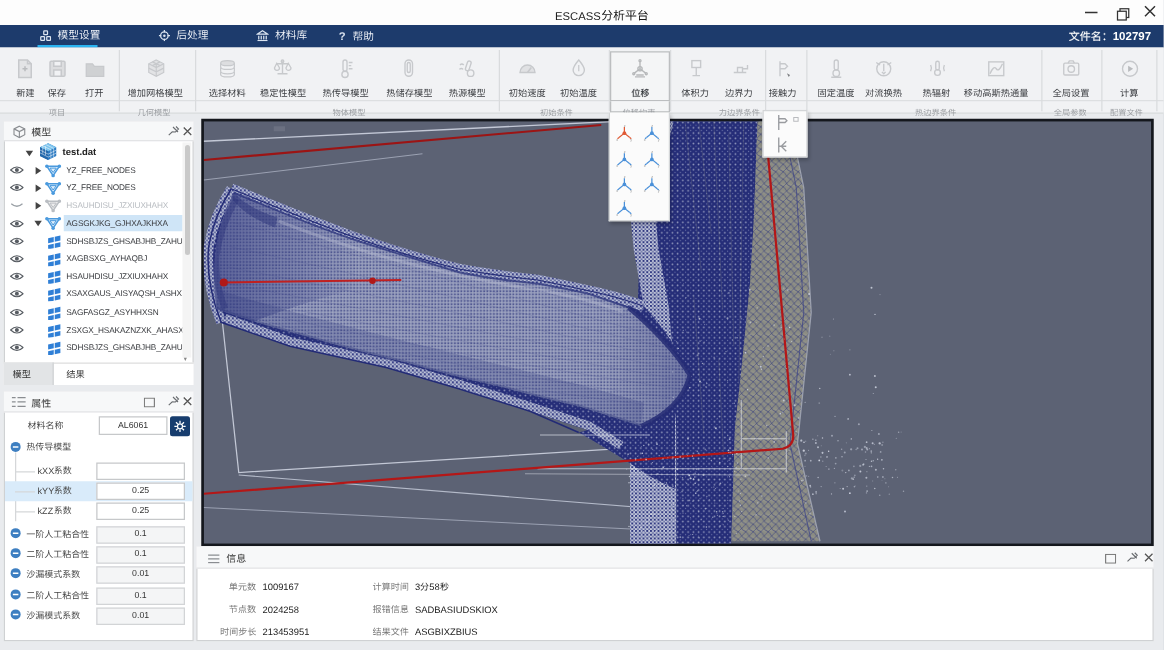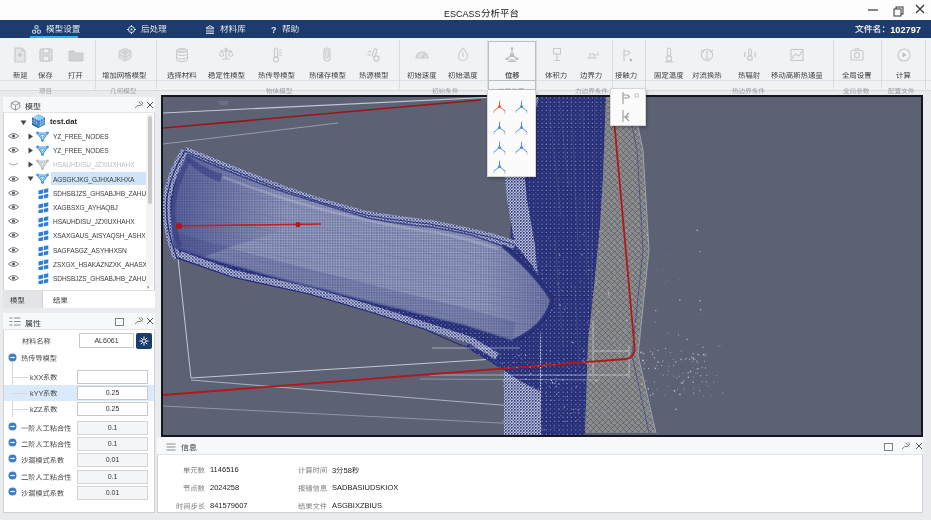--- a/index.html
+++ b/index.html
@@ -1328,21 +1328,21 @@
 <svg class="abs" style="left:915px;top:442px" width="8" height="8" viewBox="0 0 8 8">
     <path d="M1 1l6 6M7 1L1 7" stroke="#555" stroke-width="1"></path>
   </svg>
 <div class="abs" style="left:150px;top:464px;width:55px;text-align:right;height:12px;line-height:12px"><svg style="display:inline-block;vertical-align:middle" width="21.9" height="7.3" viewBox="0 -810 3000 1000">
       <g fill="#777">
         <use href="#z5355" x="0"></use>
         <use href="#z5143" x="1000"></use>
         <use href="#z6570" x="2000"></use>
       </g>
     </svg></div>
-<div class="abs" style="left:210px;top:464px;font-size:7.5px;color:#222;height:12px;line-height:12px">1146516</div>
+<div class="abs" style="left:210px;top:464px;font-size:7.5px;color:#222;height:12px;line-height:12px">1009167</div>
 <div class="abs" style="left:270px;top:464px;width:57px;text-align:right;height:12px;line-height:12px"><svg style="display:inline-block;vertical-align:middle" width="29.2" height="7.3" viewBox="0 -810 4000 1000">
       <g fill="#777">
         <use href="#z8ba1" x="0"></use>
         <use href="#z7b97" x="1000"></use>
         <use href="#z65f6" x="2000"></use>
         <use href="#z95f4" x="3000"></use>
       </g>
     </svg></div>
 <div class="abs" style="left:150px;top:482px;width:55px;text-align:right;height:12px;line-height:12px"><svg style="display:inline-block;vertical-align:middle" width="21.9" height="7.3" viewBox="0 -810 3000 1000">
       <g fill="#777">
@@ -1362,21 +1362,21 @@
     </svg></div>
 <div class="abs" style="left:332px;top:482px;font-size:7.5px;color:#222;height:12px;line-height:12px">SADBASIUDSKIOX</div>
 <div class="abs" style="left:150px;top:500px;width:55px;text-align:right;height:12px;line-height:12px"><svg style="display:inline-block;vertical-align:middle" width="29.2" height="7.3" viewBox="0 -810 4000 1000">
       <g fill="#777">
         <use href="#z65f6" x="0"></use>
         <use href="#z95f4" x="1000"></use>
         <use href="#z6b65" x="2000"></use>
         <use href="#z957f" x="3000"></use>
       </g>
     </svg></div>
-<div class="abs" style="left:210px;top:500px;font-size:7.5px;color:#222;height:12px;line-height:12px">841579607</div>
+<div class="abs" style="left:210px;top:500px;font-size:7.5px;color:#222;height:12px;line-height:12px">213453951</div>
 <div class="abs" style="left:270px;top:500px;width:57px;text-align:right;height:12px;line-height:12px"><svg style="display:inline-block;vertical-align:middle" width="29.2" height="7.3" viewBox="0 -810 4000 1000">
       <g fill="#777">
         <use href="#z7ed3" x="0"></use>
         <use href="#z679c" x="1000"></use>
         <use href="#z6587" x="2000"></use>
         <use href="#z4ef6" x="3000"></use>
       </g>
     </svg></div>
 <div class="abs" style="left:332px;top:500px;font-size:7.5px;color:#222;height:12px;line-height:12px">ASGBIXZBIUS</div>
 <div class="abs" style="left:332px;top:464px;height:12px;line-height:12px"><span style="font-size:7.5px;color:#222;vertical-align:middle">3</span><svg style="display:inline-block;vertical-align:middle" width="7.3" height="7.3" viewBox="0 -810 1000 1000">

